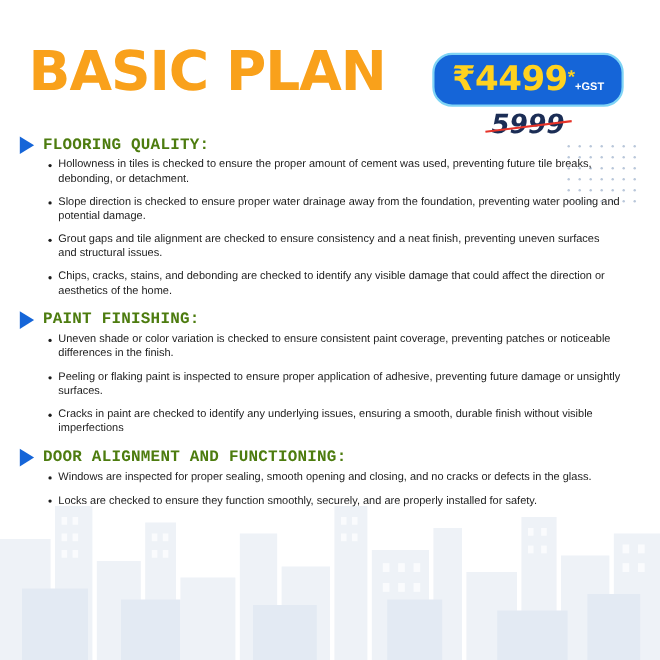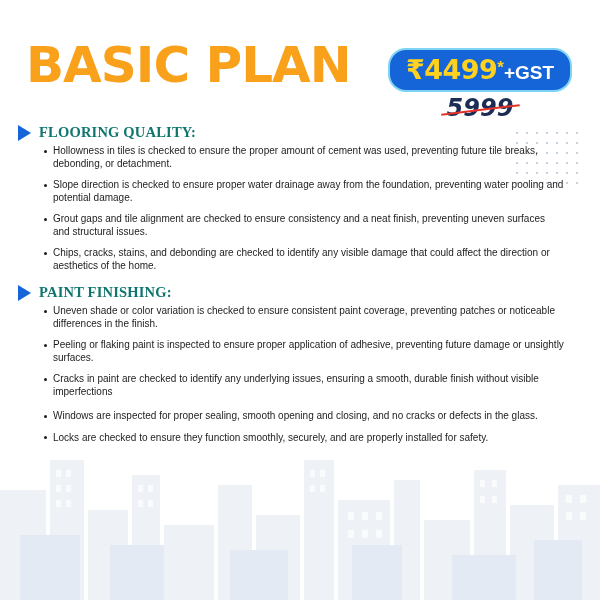--- a/index.html
+++ b/index.html
@@ -71,34 +71,34 @@
   .price-pill {
     display: inline-block;
     background: #1565d8;
     border: 2px solid #7fd4f5;
     border-radius: 18px;
     padding: 4px 16px 5px 16px;
     color: #ffffff;
     white-space: nowrap;
   }
   .price-main {
-    font-size: 27px;
+    font-size: 31px;
     font-weight: bold;
     color: #ffd21f;
     letter-spacing: -0.5px;
     font-family: "DejaVu Sans", sans-serif;
   }
   .price-star {
     font-size: 17px;
     color: #ffd21f;
     vertical-align: super;
     font-weight: bold;
   }
   .price-gst {
-    font-size: 19px;
+    font-size: 10px;
     font-weight: bold;
     color: #ffffff;
     letter-spacing: 0px;
   }
   .price-old {
     position: relative;
     margin-top: 2px;
     font-size: 24px;
     font-weight: bold;
     font-style: italic;
@@ -131,23 +131,23 @@
     width: 0;
     height: 0;
     border-top: 8px solid transparent;
     border-bottom: 8px solid transparent;
     border-left: 13px solid #1565d8;
     flex: 0 0 auto;
   }
   .section-title {
     font-size: 14.5px;
     font-weight: bold;
-    color: #0f766e;
+    color: #4d7c0f;
     letter-spacing: 0.2px;
-    font-family: Liberation Serif, serif;
+    font-family: Liberation Mono, monospace;
   }
   ul.bullets {
     list-style: none;
     margin: 0;
     padding: 0 18px 0 26px;
   }
   ul.bullets li {
     position: relative;
     font-size: 10px;
     line-height: 12.5px;
@@ -310,19 +310,23 @@
       <span class="section-title">PAINT FINISHING:</span>
     </div>
     <ul class="bullets">
       <li>Uneven shade or color variation is checked to ensure consistent paint coverage, preventing patches or noticeable differences in the finish.</li>
       <li>Peeling or flaking paint is inspected to ensure proper application of adhesive, preventing future damage or unsightly surfaces.</li>
       <li>Cracks in paint are checked to identify any underlying issues, ensuring a smooth, durable finish without visible imperfections</li>
     </ul>
   </div>
 
   <div class="section">
+    <div class="section-head">
+      <span class="tri"></span>
+      <span class="section-title">DOOR ALIGNMENT AND FUNCTIONING:</span>
+    </div>
     <ul class="bullets">
       <li>Windows are inspected for proper sealing, smooth opening and closing, and no cracks or defects in the glass.</li>
       <li>Locks are checked to ensure they function smoothly, securely, and are properly installed for safety.</li>
     </ul>
   </div>
 
 </div>
 
 </body></html>

